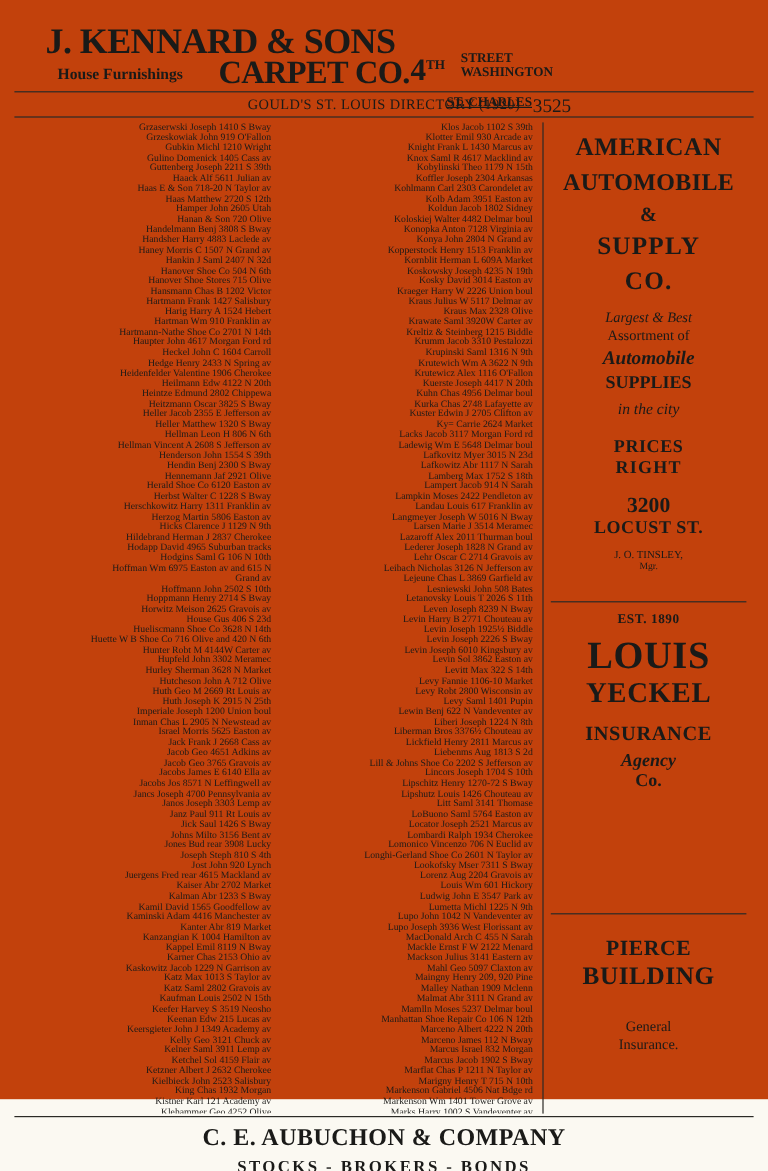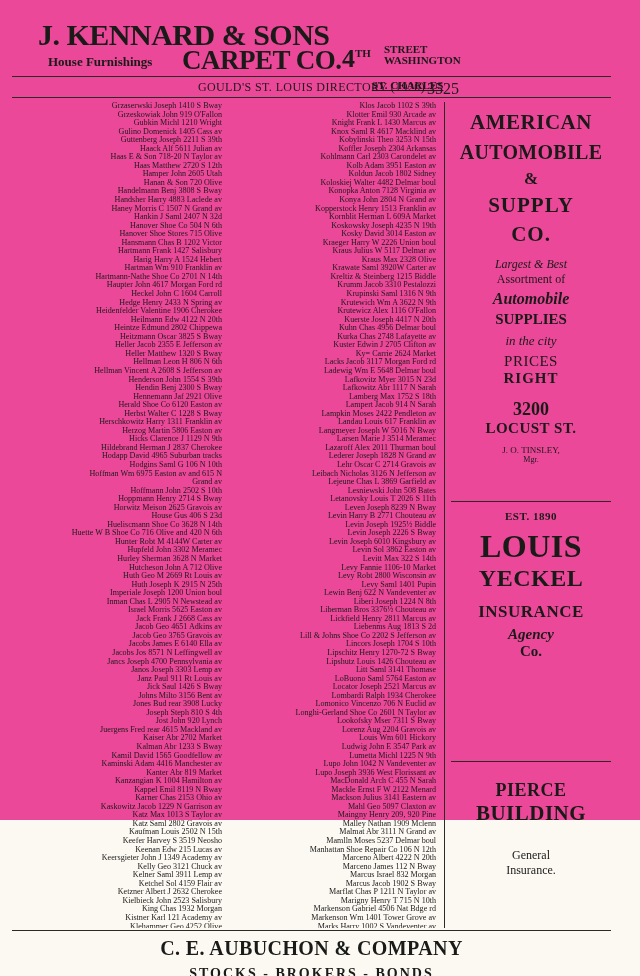--- a/index.html
+++ b/index.html
@@ -5,24 +5,24 @@
   html,body{margin:0;padding:0;}
   body{
     width:640px;height:976px;
     background:#fbf9f2;
     font-family:"Liberation Serif", serif;
     color:#1a1a18;
     overflow:hidden;
   }
   .page{
     position:relative;
-    width:640px;height:820px;
-    background:#ec4899;
-    box-sizing:border-box;
-    padding:14px 29px 10px 12px;
+    width:640px;height:916px;
+    background:#c2410c;
+    box-sizing:border-box;
+    padding:14px 12px 10px 12px;
   }
   
   .top-ad{
     position:relative;
     height:62px;
     border-bottom:1px solid #2b2a26;
     margin:0 0 2px 0;
   }
   .kennard{
     position:absolute;left:26px;top:4px;
@@ -110,21 +110,21 @@
   }
   .ad1 .l1{font-size:21px;font-weight:bold;letter-spacing:0.5px;margin-top:4px;}
   .ad1 .l2{font-size:20px;font-weight:bold;letter-spacing:0.3px;margin-top:6px;}
   .ad1 .l3{font-size:17px;font-weight:bold;margin-top:5px;}
   .ad1 .l4{font-size:21px;font-weight:bold;letter-spacing:1px;margin-top:4px;}
   .ad1 .l5{font-size:12px;margin-top:10px;font-style:italic;}
   .ad1 .l6{font-size:12px;margin-top:0;}
   .ad1 .l7{font-size:16px;font-weight:bold;font-style:italic;margin-top:3px;}
   .ad1 .l8{font-size:15px;font-weight:bold;margin-top:3px;}
   .ad1 .l9{font-size:13px;margin-top:5px;font-style:italic;}
-  .ad1 .l10{font-size:15px;font-weight:normal;letter-spacing:0.5px;margin-top:4px;}
+  .ad1 .l10{font-size:15px;font-weight:bold;letter-spacing:0.5px;margin-top:16px;}
   .ad1 .l11{font-size:15px;font-weight:bold;letter-spacing:1px;text-align:center;}
   .ad1 .l12{font-size:18px;font-weight:bold;margin-top:12px;}
   .ad1 .l13{font-size:15px;font-weight:bold;letter-spacing:0.5px;}
   .ad1 .l14{font-size:9px;margin-top:8px;}
   .ad1 .l15{font-size:8px;}
   .ad2{
     height:260px;
     border-bottom:1px solid #2b2a26;
     text-align:center;
     padding-top:8px;
@@ -280,21 +280,21 @@
         <span class="ln">Kielbieck John 2523 Salisbury</span>
         <span class="ln">King Chas 1932 Morgan</span>
         <span class="ln">Kistner Karl 121 Academy av</span>
         <span class="ln">Klehammer Geo 4252 Olive</span>
       </div>
     <div class="col" id="col1">
         <span class="ln">Klos Jacob 1102 S 39th</span>
         <span class="ln">Klotter Emil 930 Arcade av</span>
         <span class="ln">Knight Frank L 1430 Marcus av</span>
         <span class="ln">Knox Saml R 4617 Macklind av</span>
-        <span class="ln">Kobylinski Theo 3253 N 15th</span>
+        <span class="ln">Kobylinski Theo 1179 N 15th</span>
         <span class="ln">Koffler Joseph 2304 Arkansas</span>
         <span class="ln">Kohlmann Carl 2303 Carondelet av</span>
         <span class="ln">Kolb Adam 3951 Easton av</span>
         <span class="ln">Koldun Jacob 1802 Sidney</span>
         <span class="ln">Koloskiej Walter 4482 Delmar boul</span>
         <span class="ln">Konopka Anton 7128 Virginia av</span>
         <span class="ln">Konya John 2804 N Grand av</span>
         <span class="ln">Kopperstock Henry 1513 Franklin av</span>
         <span class="ln">Kornblit Herman L 609A Market</span>
         <span class="ln">Koskowsky Joseph 4235 N 19th</span>

